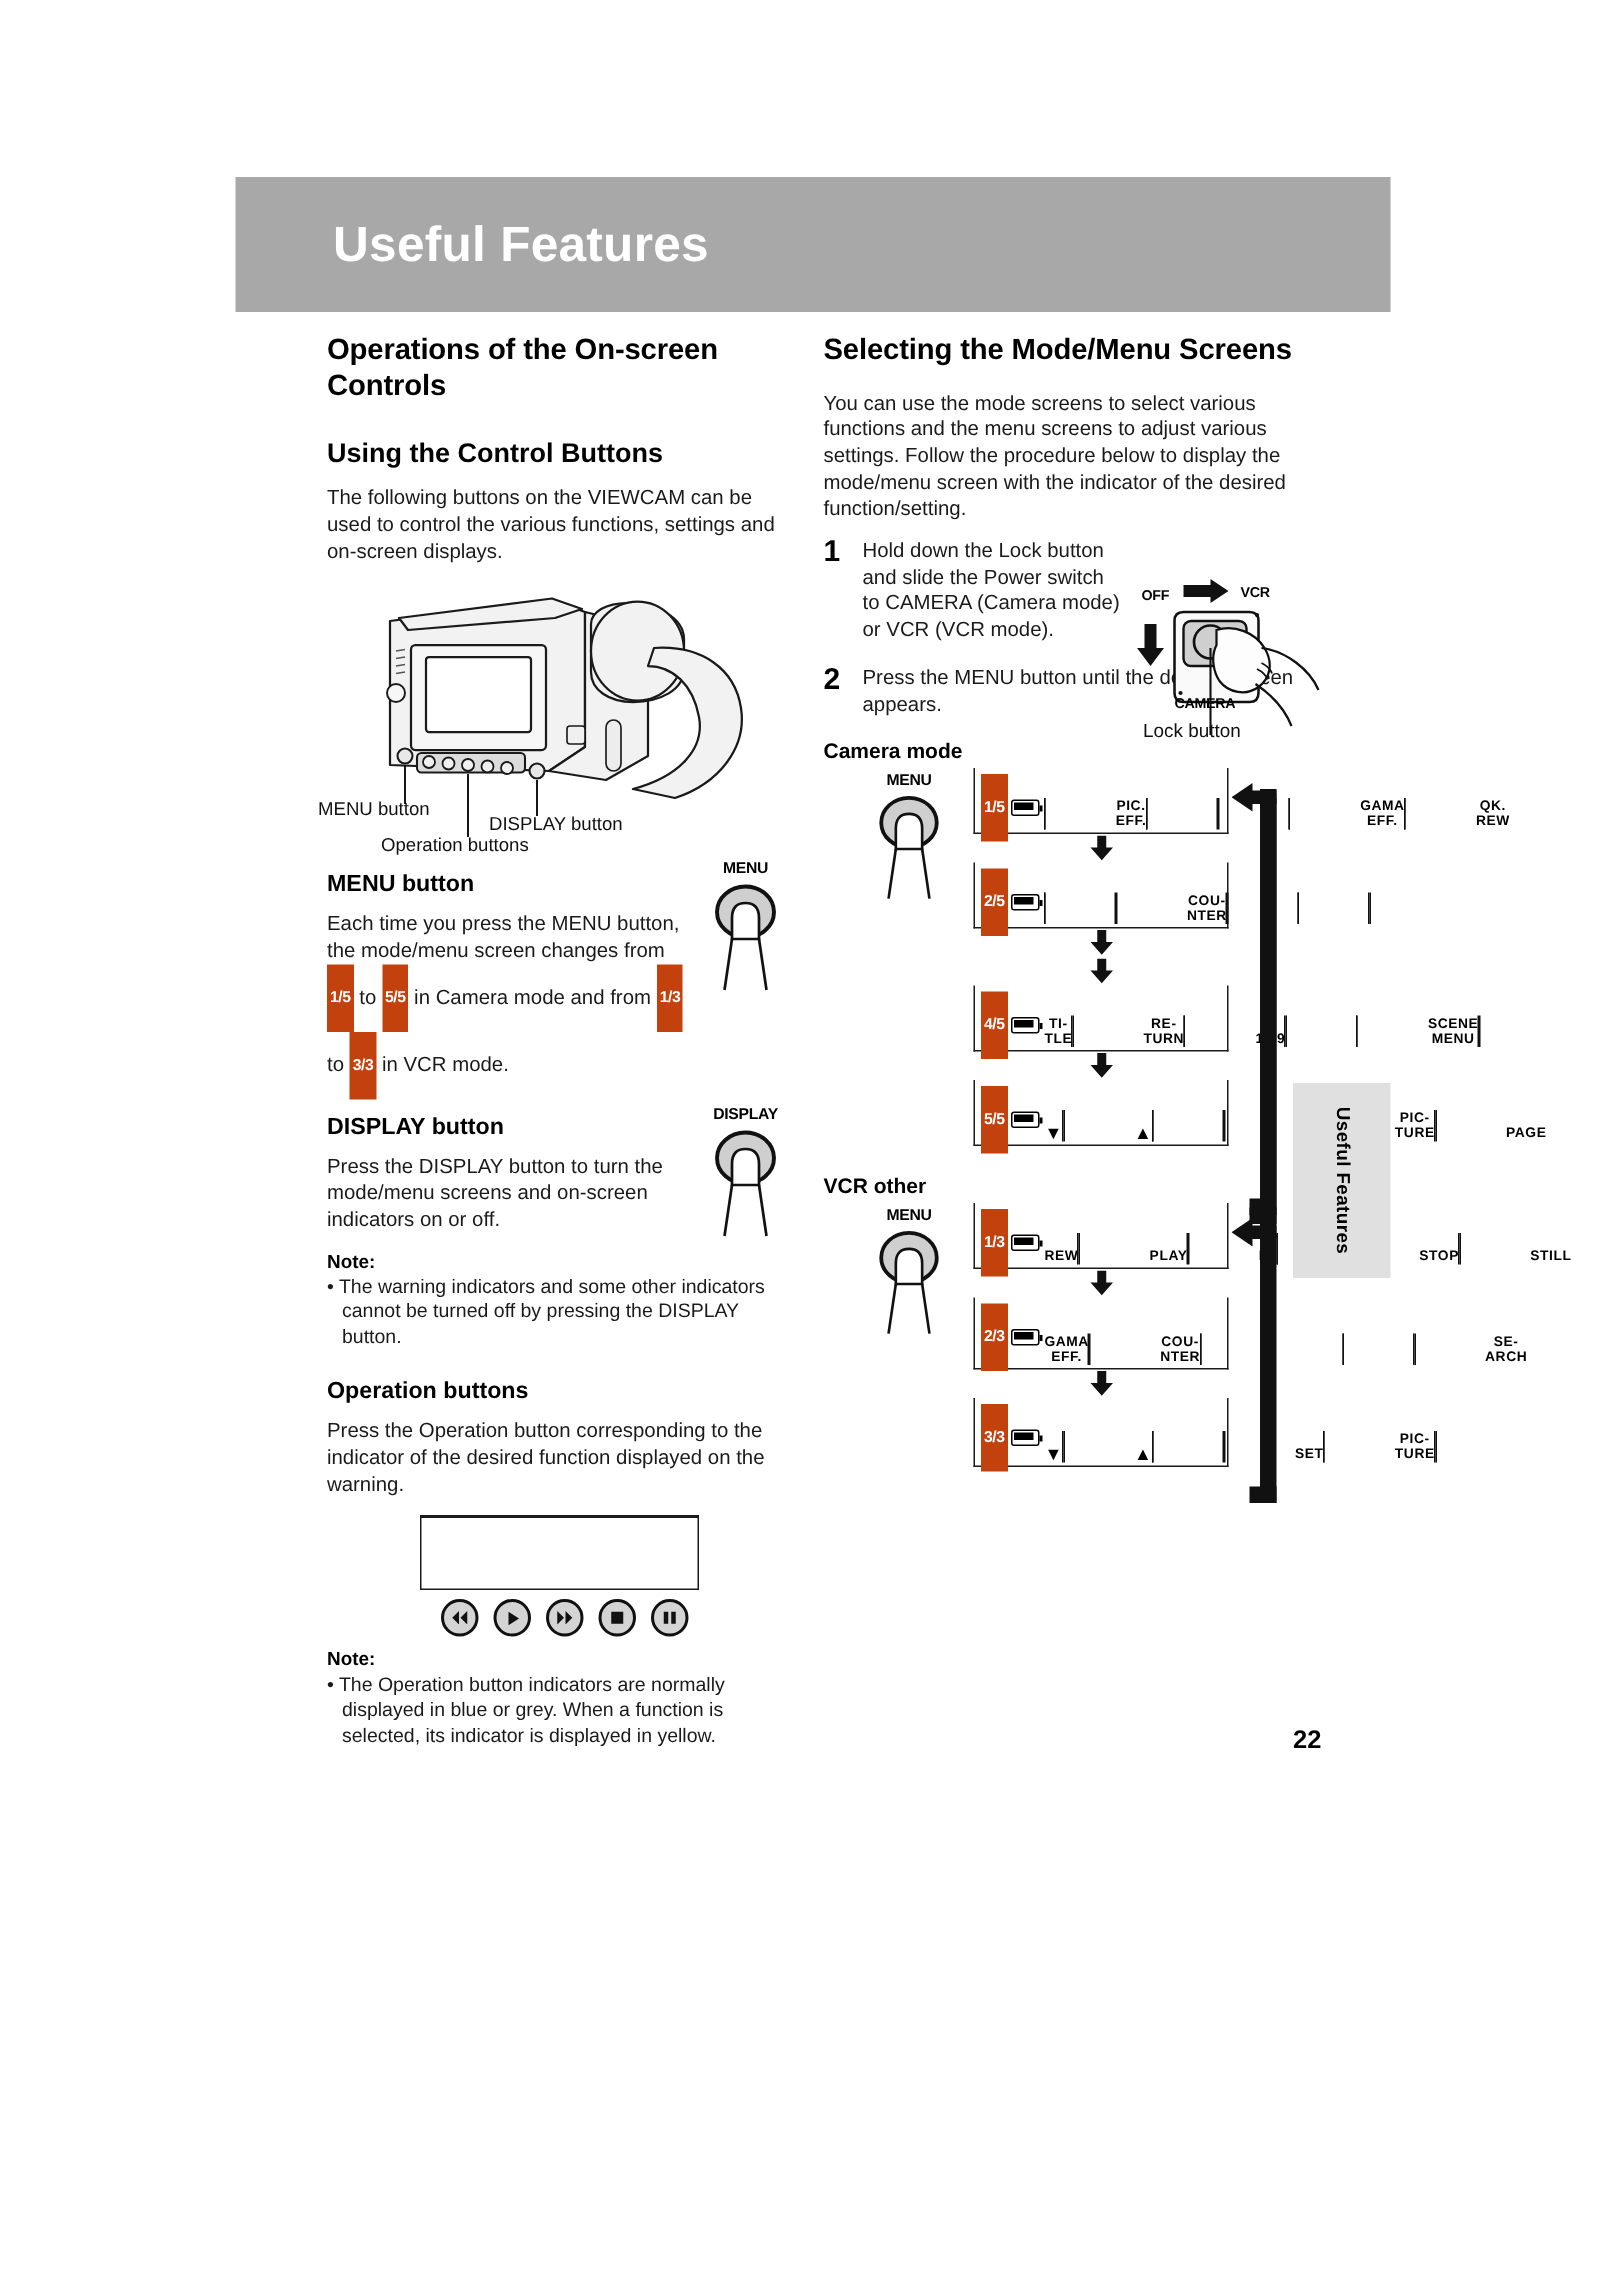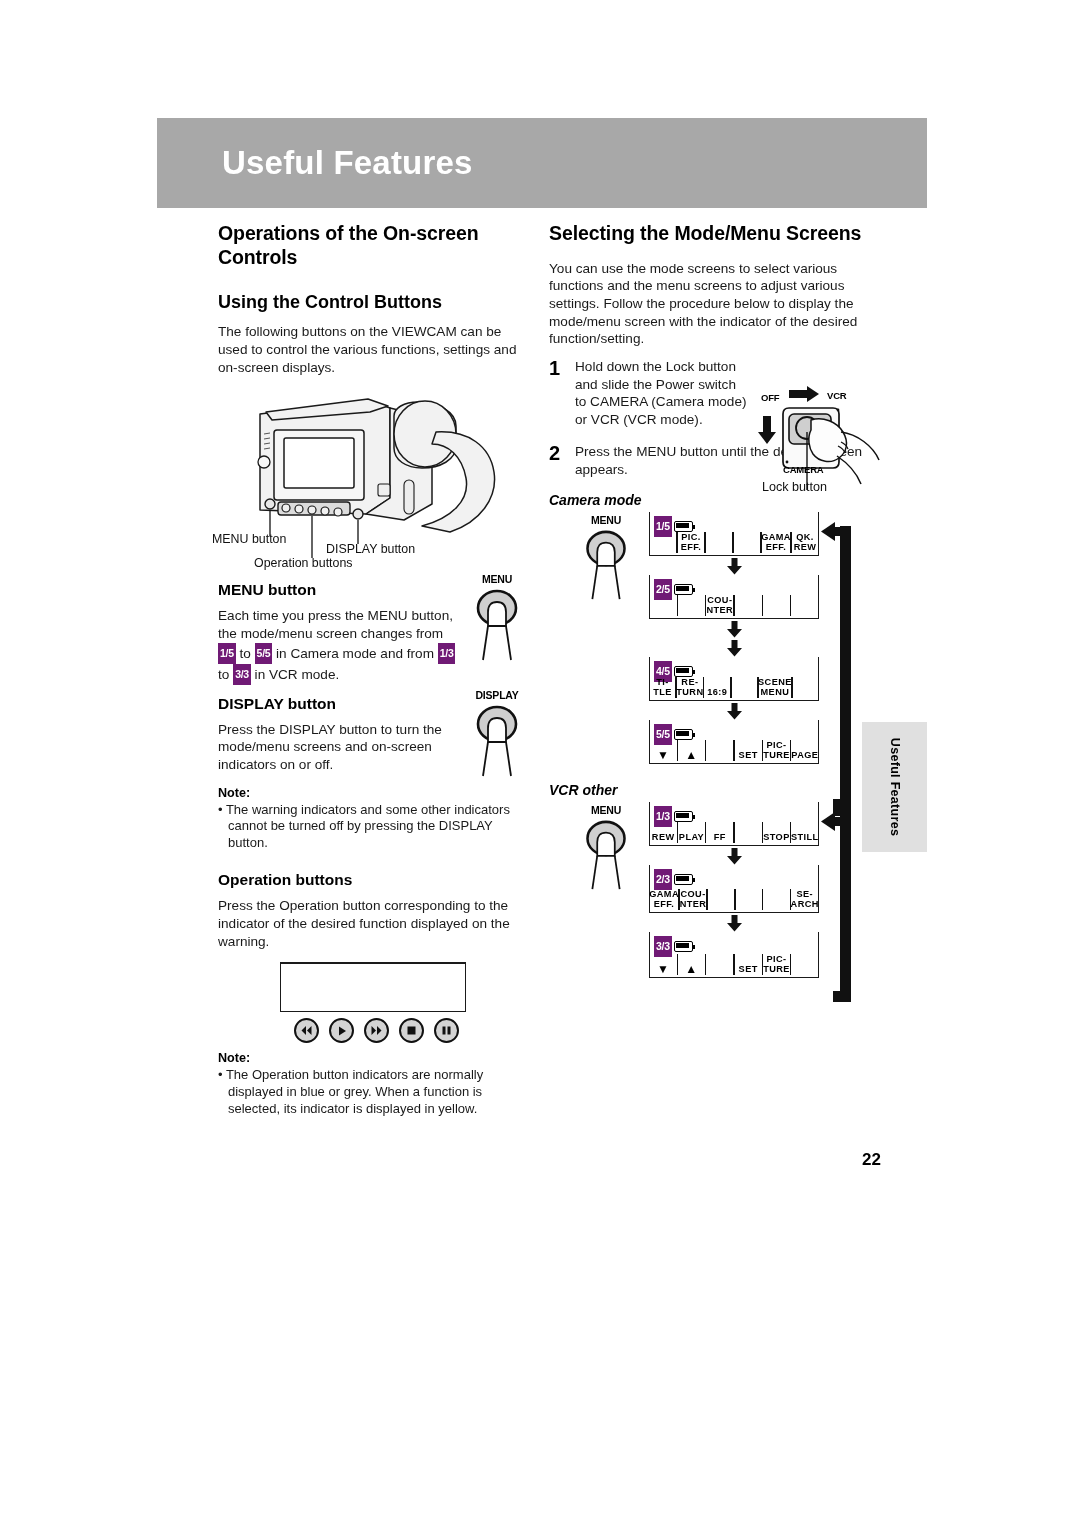--- a/index.html
+++ b/index.html
@@ -83,26 +83,26 @@
     line-height: 1.28;
     margin: 0;
     padding-left: 10px;
     text-indent: -10px;
     color: #1a1a1a;
   }
 
   
   .frac {
     display: inline-block;
-    background: #701a75;
+    background: #c2410c;
     color: #fff;
     font-size: 10.5px;
     font-weight: bold;
     line-height: 13px;
-    padding: 4px 2px;
+    padding: 16px 2px;
     vertical-align: 1px;
     font-family: "Liberation Sans", sans-serif;
     letter-spacing: -0.3px;
   }
 
   
   .camcorder-wrap {
     position: relative;
     width: 305px;
     height: 175px;
@@ -197,21 +197,20 @@
     position: absolute;
     left: 762px; top: 480px;
     font-size: 12.6px;
     color: #111;
   }
 
   
   .mode-label {
     font-size: 14px;
     font-weight: bold;
-    font-style: italic;
     margin: 0 0 4px 0;
   }
   .flow {
     position: relative;
   }
   .lcd {
     border: 1.7px solid #1a1a1a;
     border-top: none;
     box-sizing: border-box;
     position: relative;
@@ -266,20 +265,21 @@
     border-left: 1.5px solid #111;
     border-right: 1.5px solid #111;
     margin: 0 -0.75px;
     white-space: pre-line;
     min-height: 20px;
     display: flex;
     flex-direction: column;
     justify-content: flex-end;
     align-items: center;
     padding-bottom: 1px;
+    padding-left: 47px;
   }
   .slot.noborder-l { border-left: none; }
   .slot.noborder-r { border-right: none; }
 
   .downarrow {
     width: 100%;
     text-align: center;
     height: 19px;
     line-height: 19px;
   }

